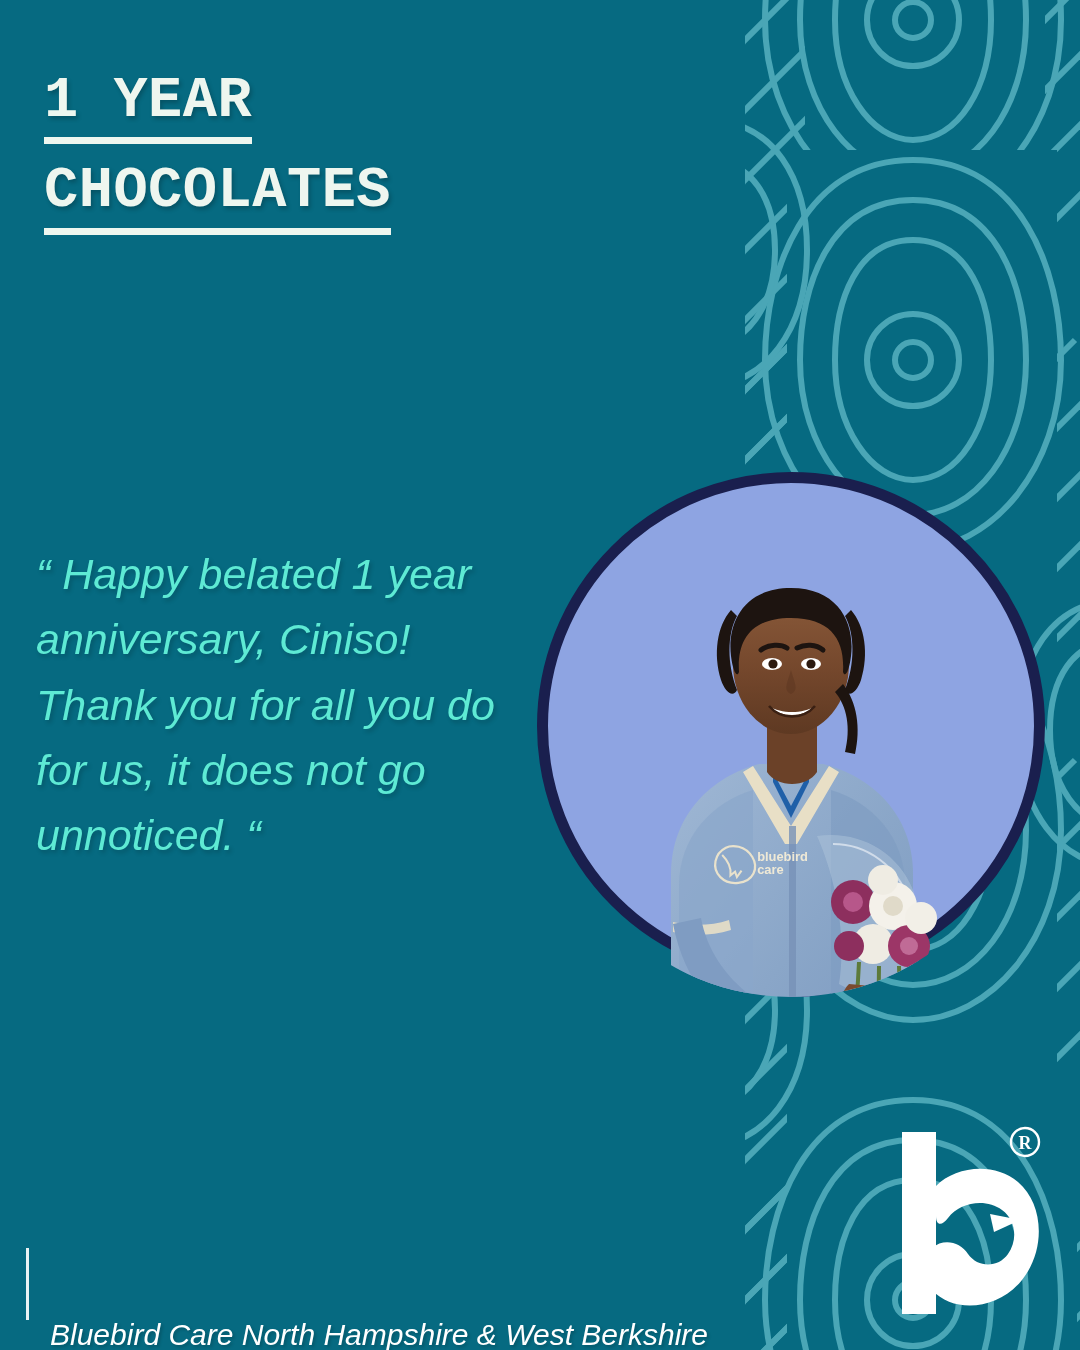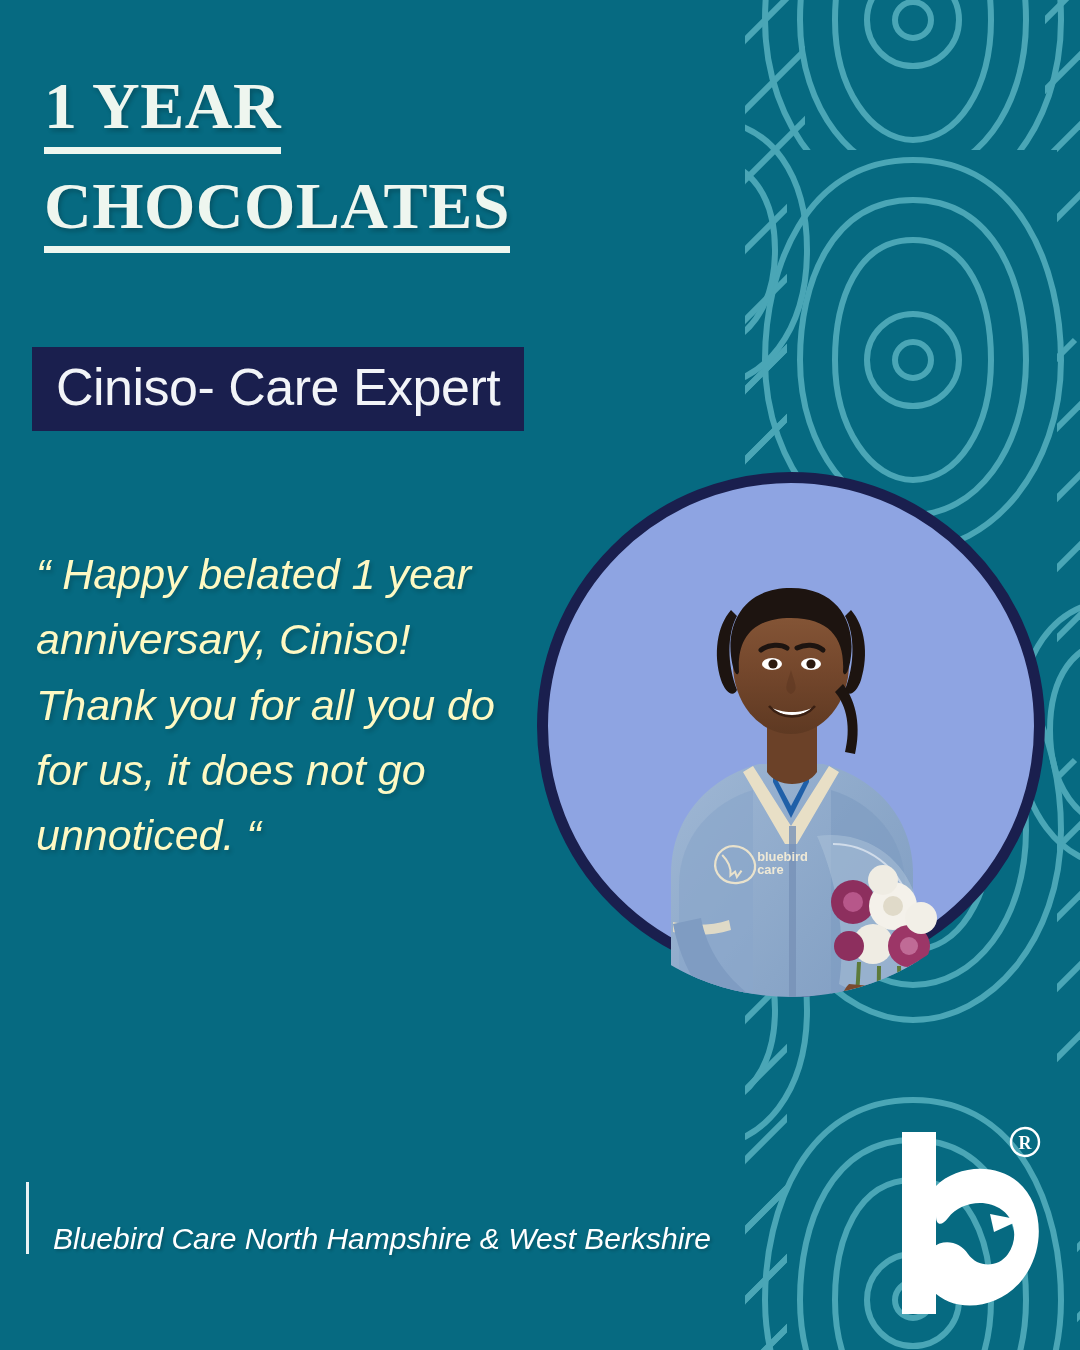--- a/index.html
+++ b/index.html
@@ -19,23 +19,23 @@
     width:335px; height:1350px;
     overflow:hidden;
   }
   .pattern-panel svg{ display:block; }
 
   
   .headline{
     position:absolute;
     left:44px; top:72px;
     width:680px;
-    font-family:Liberation Serif, serif;
+    font-family:Liberation Mono, monospace;
     font-weight:700;
-    font-size:66px;
+    font-size:57px;
     line-height:1.04;
     color:#eef6ef;
     letter-spacing:0.5px;
     text-shadow:2px 3px 4px rgba(0,0,0,0.22);
   }
   .headline .hl-line{
     display:block;
     white-space:nowrap;
   }
   .headline .hl-ul{
@@ -66,29 +66,29 @@
   
   .quote{
     position:absolute;
     left:36px; top:542px;
     width:500px;
     font-family:"Liberation Sans", sans-serif;
     font-style:italic;
     font-weight:400;
     font-size:43px;
     line-height:1.52;
-    color:#fef9c3;
+    color:#5eead4;
     text-shadow:2px 3px 4px rgba(0,0,0,0.18);
   }
 
   
   .footer{
     position:absolute;
-    left:26px; top:1182px;
-    display:flex; align-items:flex-end;
+    left:26px; top:1248px;
+    display:flex; align-items:flex-start;flex-direction:column;
   }
   .footer-rule{
     width:3px; height:72px;
     background:#eaf2f4;
     flex:0 0 auto;
   }
   .footer-text{
     margin-left:24px;
     font-family:"Liberation Sans", sans-serif;
     font-style:italic;
@@ -205,23 +205,20 @@
         <path d="M375 640 C 327 640, 305 680, 305 730 C 305 786, 333 826, 375 826" fill="none" stroke="#4aa6b6" stroke-width="6"></path>
       </g>
     </svg>
   </div>
 
   <div class="headline">
     <span class="hl-line"><span class="hl-ul">1 YEAR</span></span>
     <span class="hl-line"><span class="hl-ul">CHOCOLATES</span></span>
   </div>
 
-  <div class="name-badge">
-    <div class="name-badge-text">Ciniso- Care Expert</div>
-  </div>
 
   <div class="quote">“ Happy belated 1 year anniversary, Ciniso! Thank you for all you do for us, it does not go unnoticed. “</div>
 
   <div class="portrait">
     <div class="portrait-ring"></div>
   </div>
 
   <div class="portrait-photo-wrap">
     <svg class="portrait-photo" viewBox="0 0 340 560" xmlns="http://www.w3.org/2000/svg">
       <defs>

